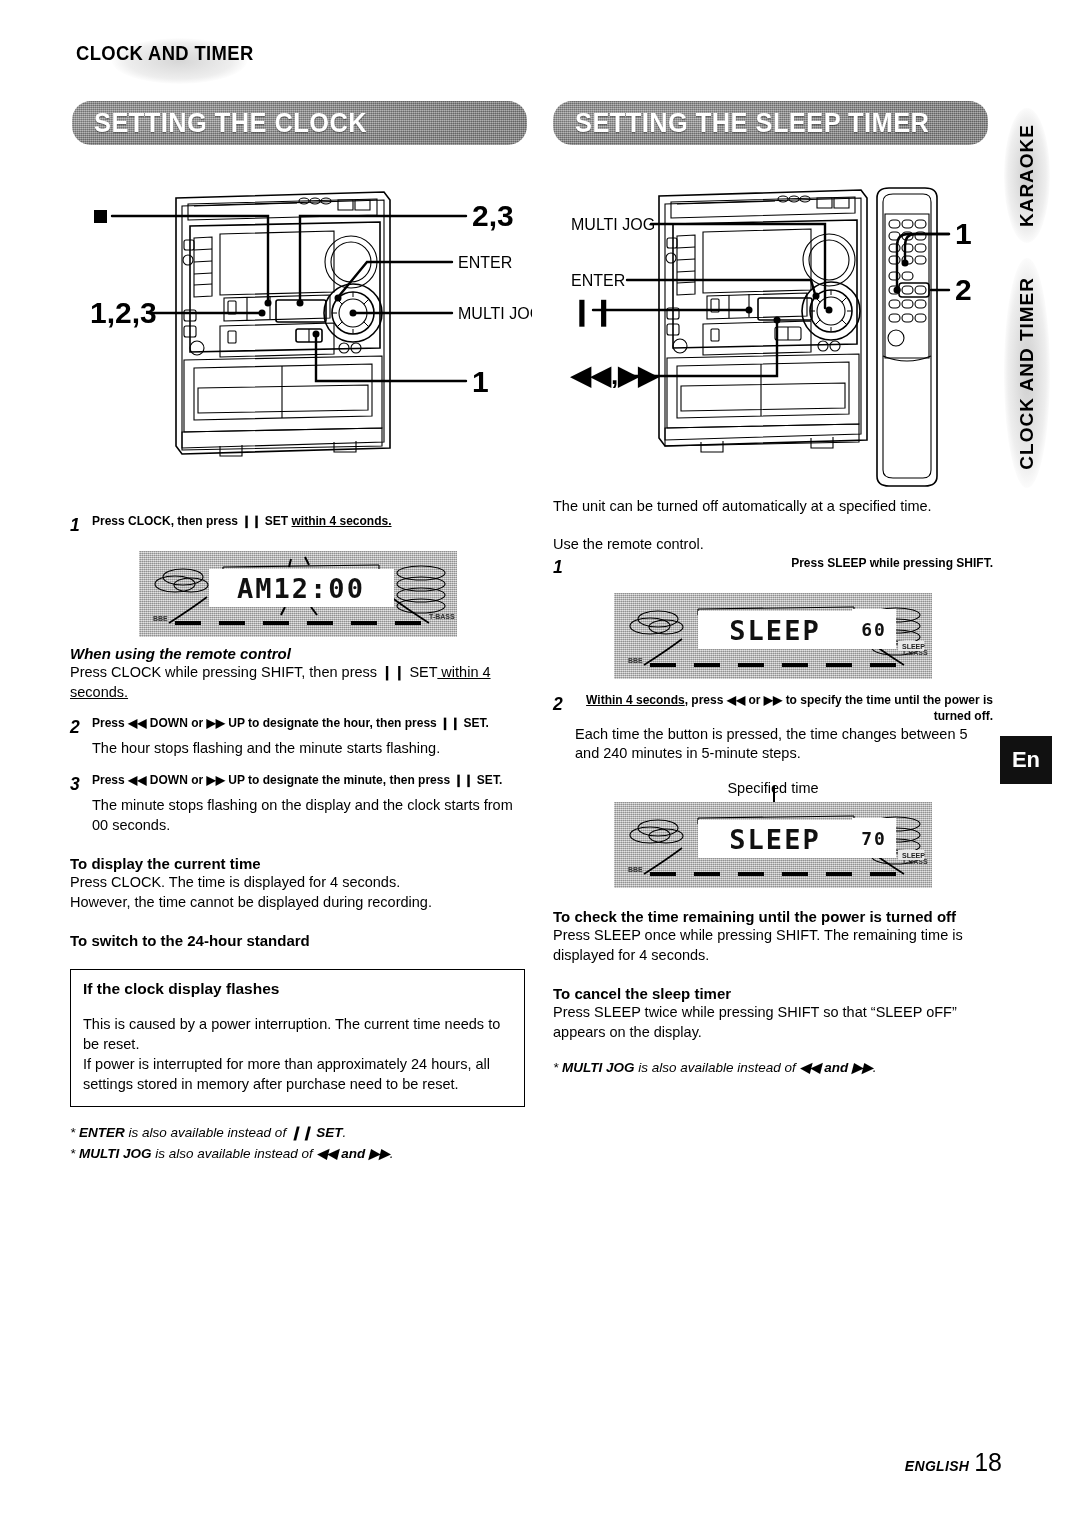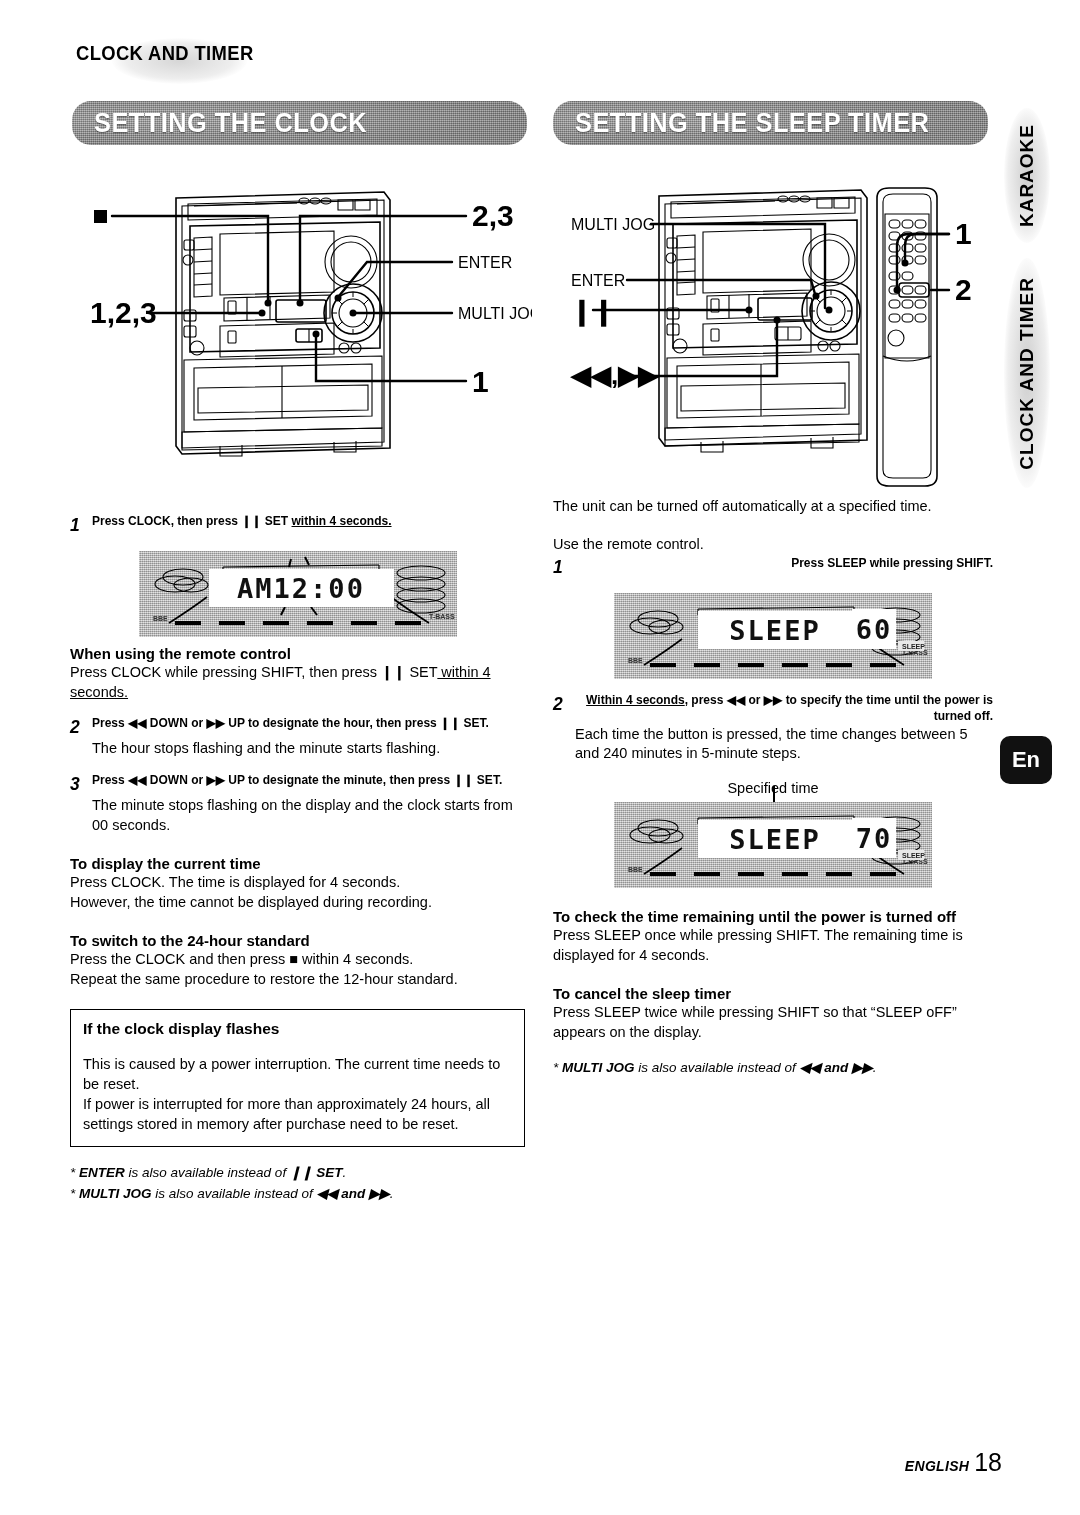--- a/index.html
+++ b/index.html
@@ -108,21 +108,20 @@
     top: 736px;
     width: 52px;
     height: 48px;
     background: #111;
     color: #fff;
     font-size: 22px;
     font-weight: bold;
     display: flex;
     align-items: center;
     justify-content: center;
-    border-radius: 10px;
   }
 
   
   .diagram { position: absolute; }
   #diagram-left  { left: 72px;  top: 170px; width: 460px; height: 320px; }
   #diagram-right { left: 553px; top: 180px; width: 450px; height: 320px; }
   .diagram svg { display: block; width: 100%; height: 100%; }
   .cl { fill: none; stroke: #000; stroke-width: 1.6; }
   .cl-thin { fill: none; stroke: #000; stroke-width: 1.1; }
   .lead { fill: none; stroke: #000; stroke-width: 2.4; stroke-linecap: round; }
@@ -161,21 +160,21 @@
     line-height: 1.36;
     font-weight: normal;
   }
   .u { text-decoration: underline; }
 
   .sub-head {
     font-size: 15px;
     font-weight: bold;
     margin-top: 20px;
   }
-  .sub-head.tight { margin-top: 8px; }
+  .sub-head.tight { margin-top: 8px; font-style: italic; }
   .para {
     font-size: 14.5px;
     line-height: 1.38;
   }
   .para b { font-weight: normal; }
 
   .note-box {
     border: 1.4px solid #000;
     padding: 10px 12px 12px 12px;
     margin-top: 20px;
@@ -224,21 +223,21 @@
     letter-spacing: 2px;
     color: #111;
   }
   .lcd-main {
     left: 84px; top: 18px; width: 154px; height: 38px;
     font-size: 27px;
   }
   .lcd-main.wide { left: 70px; width: 185px; }
   .lcd-val {
     left: 238px; top: 16px; width: 44px; height: 40px;
-    font-size: 27px;
+    font-size: 18px;
   }
   .spec-label {
     font-size: 14.5px;
     text-align: center;
     margin-top: 16px;
   }
   .spec-tick {
     position: absolute;
     left: 50%;
     width: 1.6px;
@@ -551,24 +550,20 @@
     </div>
     <div class="step-body">The minute stops flashing on the display and the clock starts from 00 seconds.</div>
 
     <div class="sub-head">To display the current time</div>
     <div class="para">
       <span>Press </span><b>CLOCK</b><span>.  The time is displayed for 4 seconds.</span><br>
       <span>However, the time cannot be displayed during recording.</span>
     </div>
 
     <div class="sub-head">To switch to the 24-hour standard</div>
-    <div class="para">
-      <span>Press the </span><b>CLOCK</b><span> and then press ■ within 4 seconds.</span><br>
-      <span>Repeat the same procedure to restore the 12-hour standard.</span>
-    </div>
 
     <div class="note-box">
       <div class="note-title">If the clock display flashes</div>
       <p>This is caused by a power interruption. The current time needs to be reset.</p>
       <p>If power is interrupted for more than approximately 24 hours, all settings stored in memory after purchase need to be reset.</p>
     </div>
 
     <div class="foot-note">
       <div>* <span class="bi">ENTER</span><span> is also available instead of </span><span class="bi">❙❙ SET</span><span>.</span></div>
       <div>* <span class="bi">MULTI JOG</span><span> is also available instead of </span><span class="bi">◀◀ and ▶▶</span><span>.</span></div>

